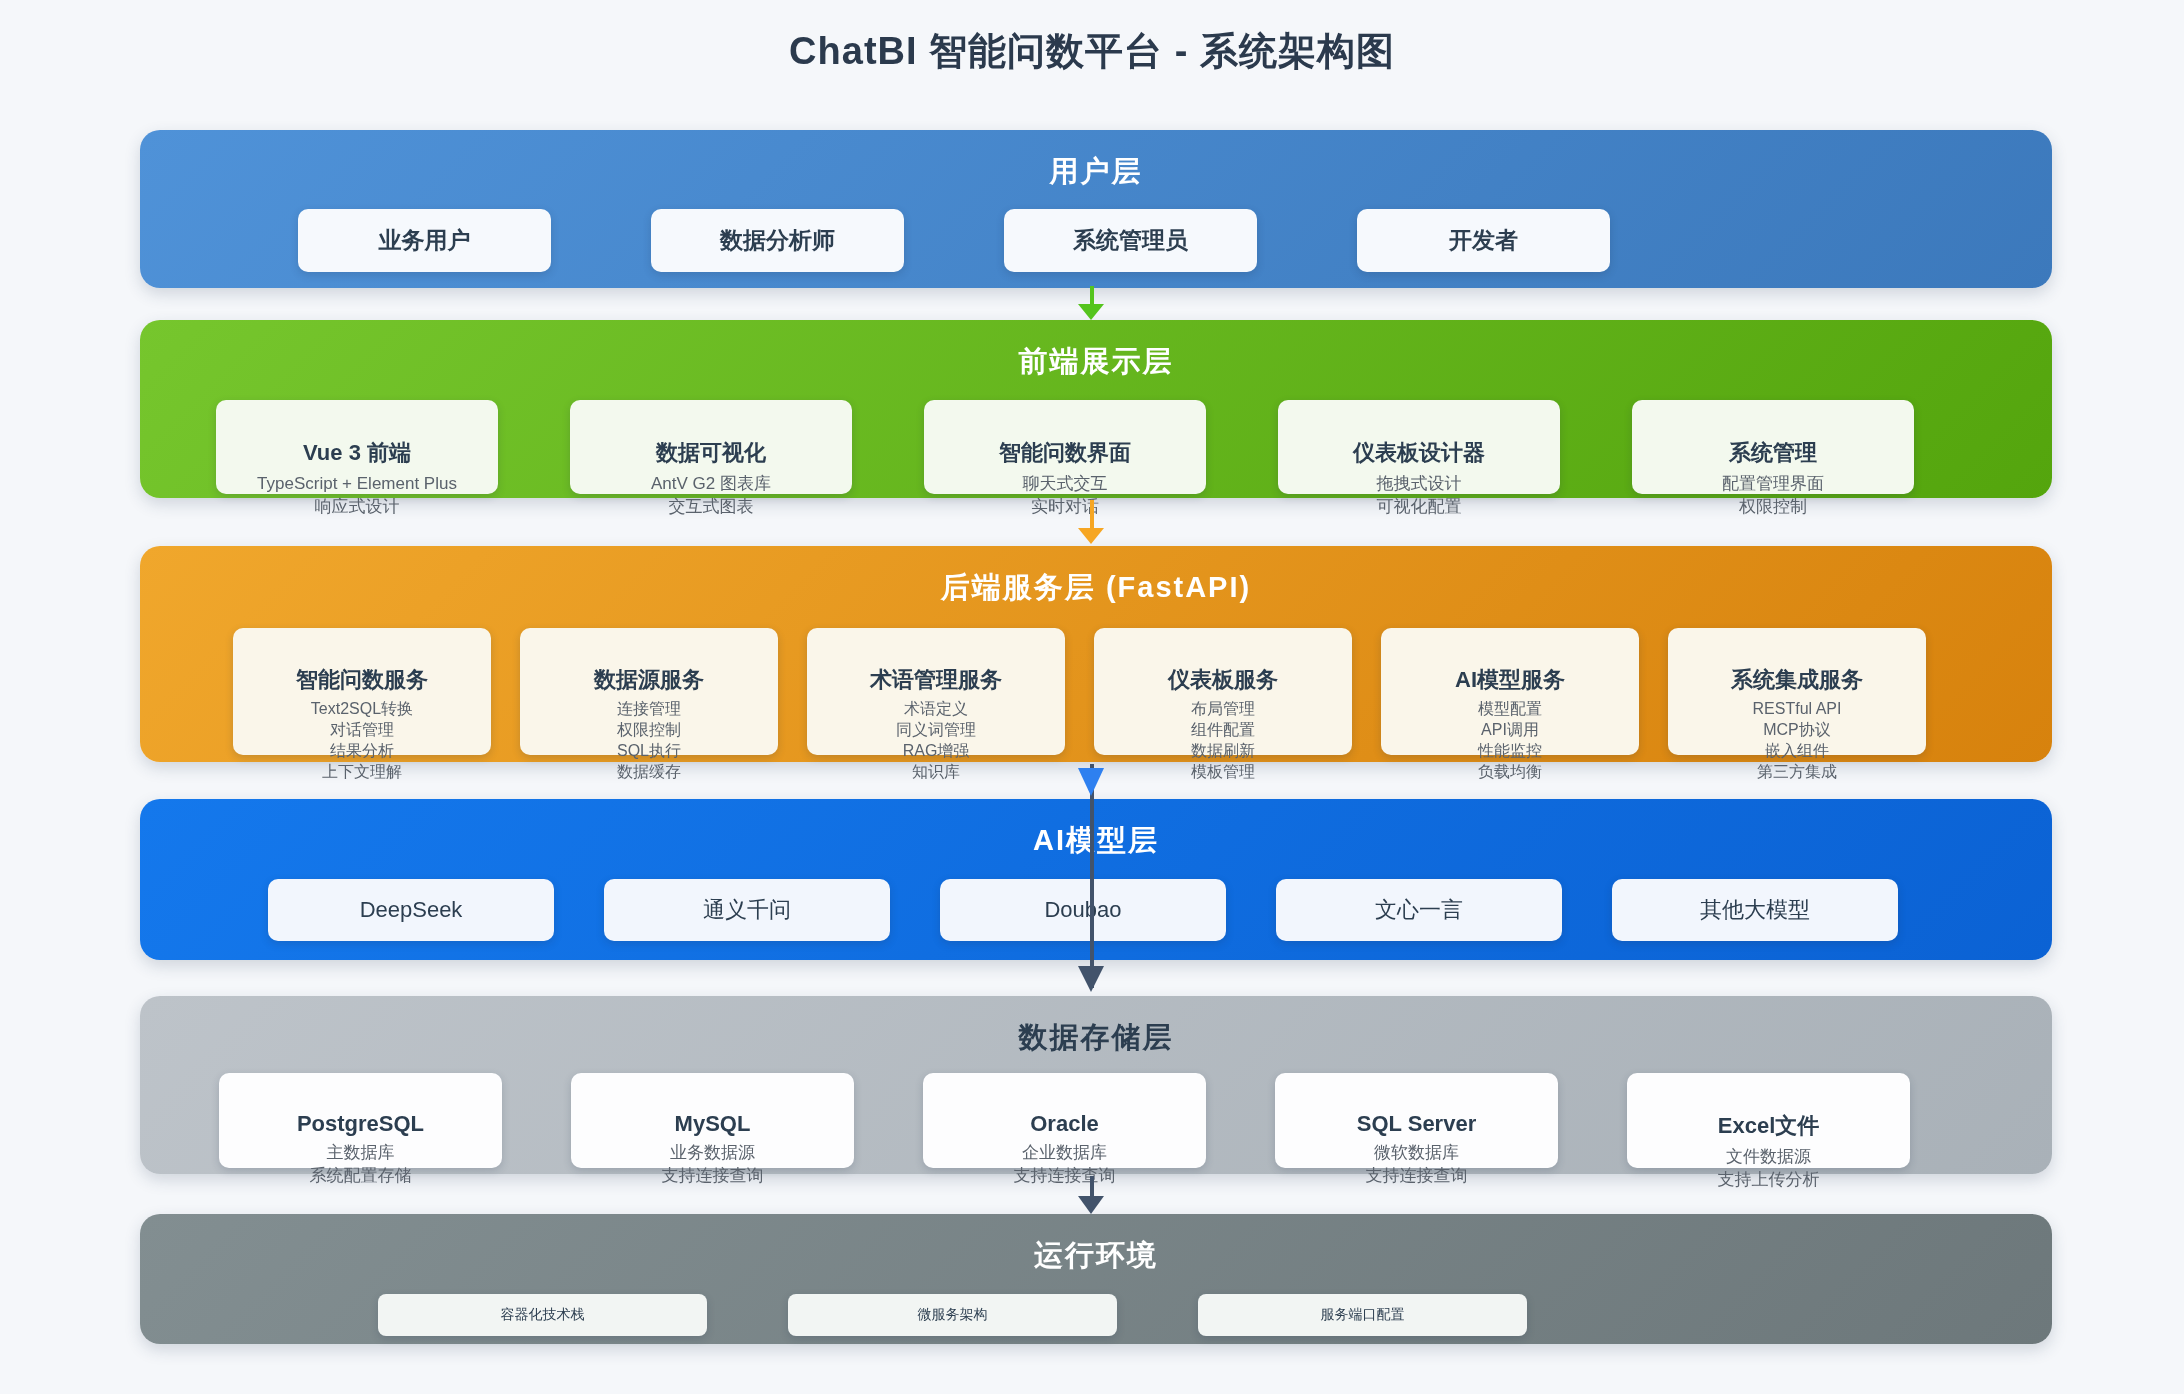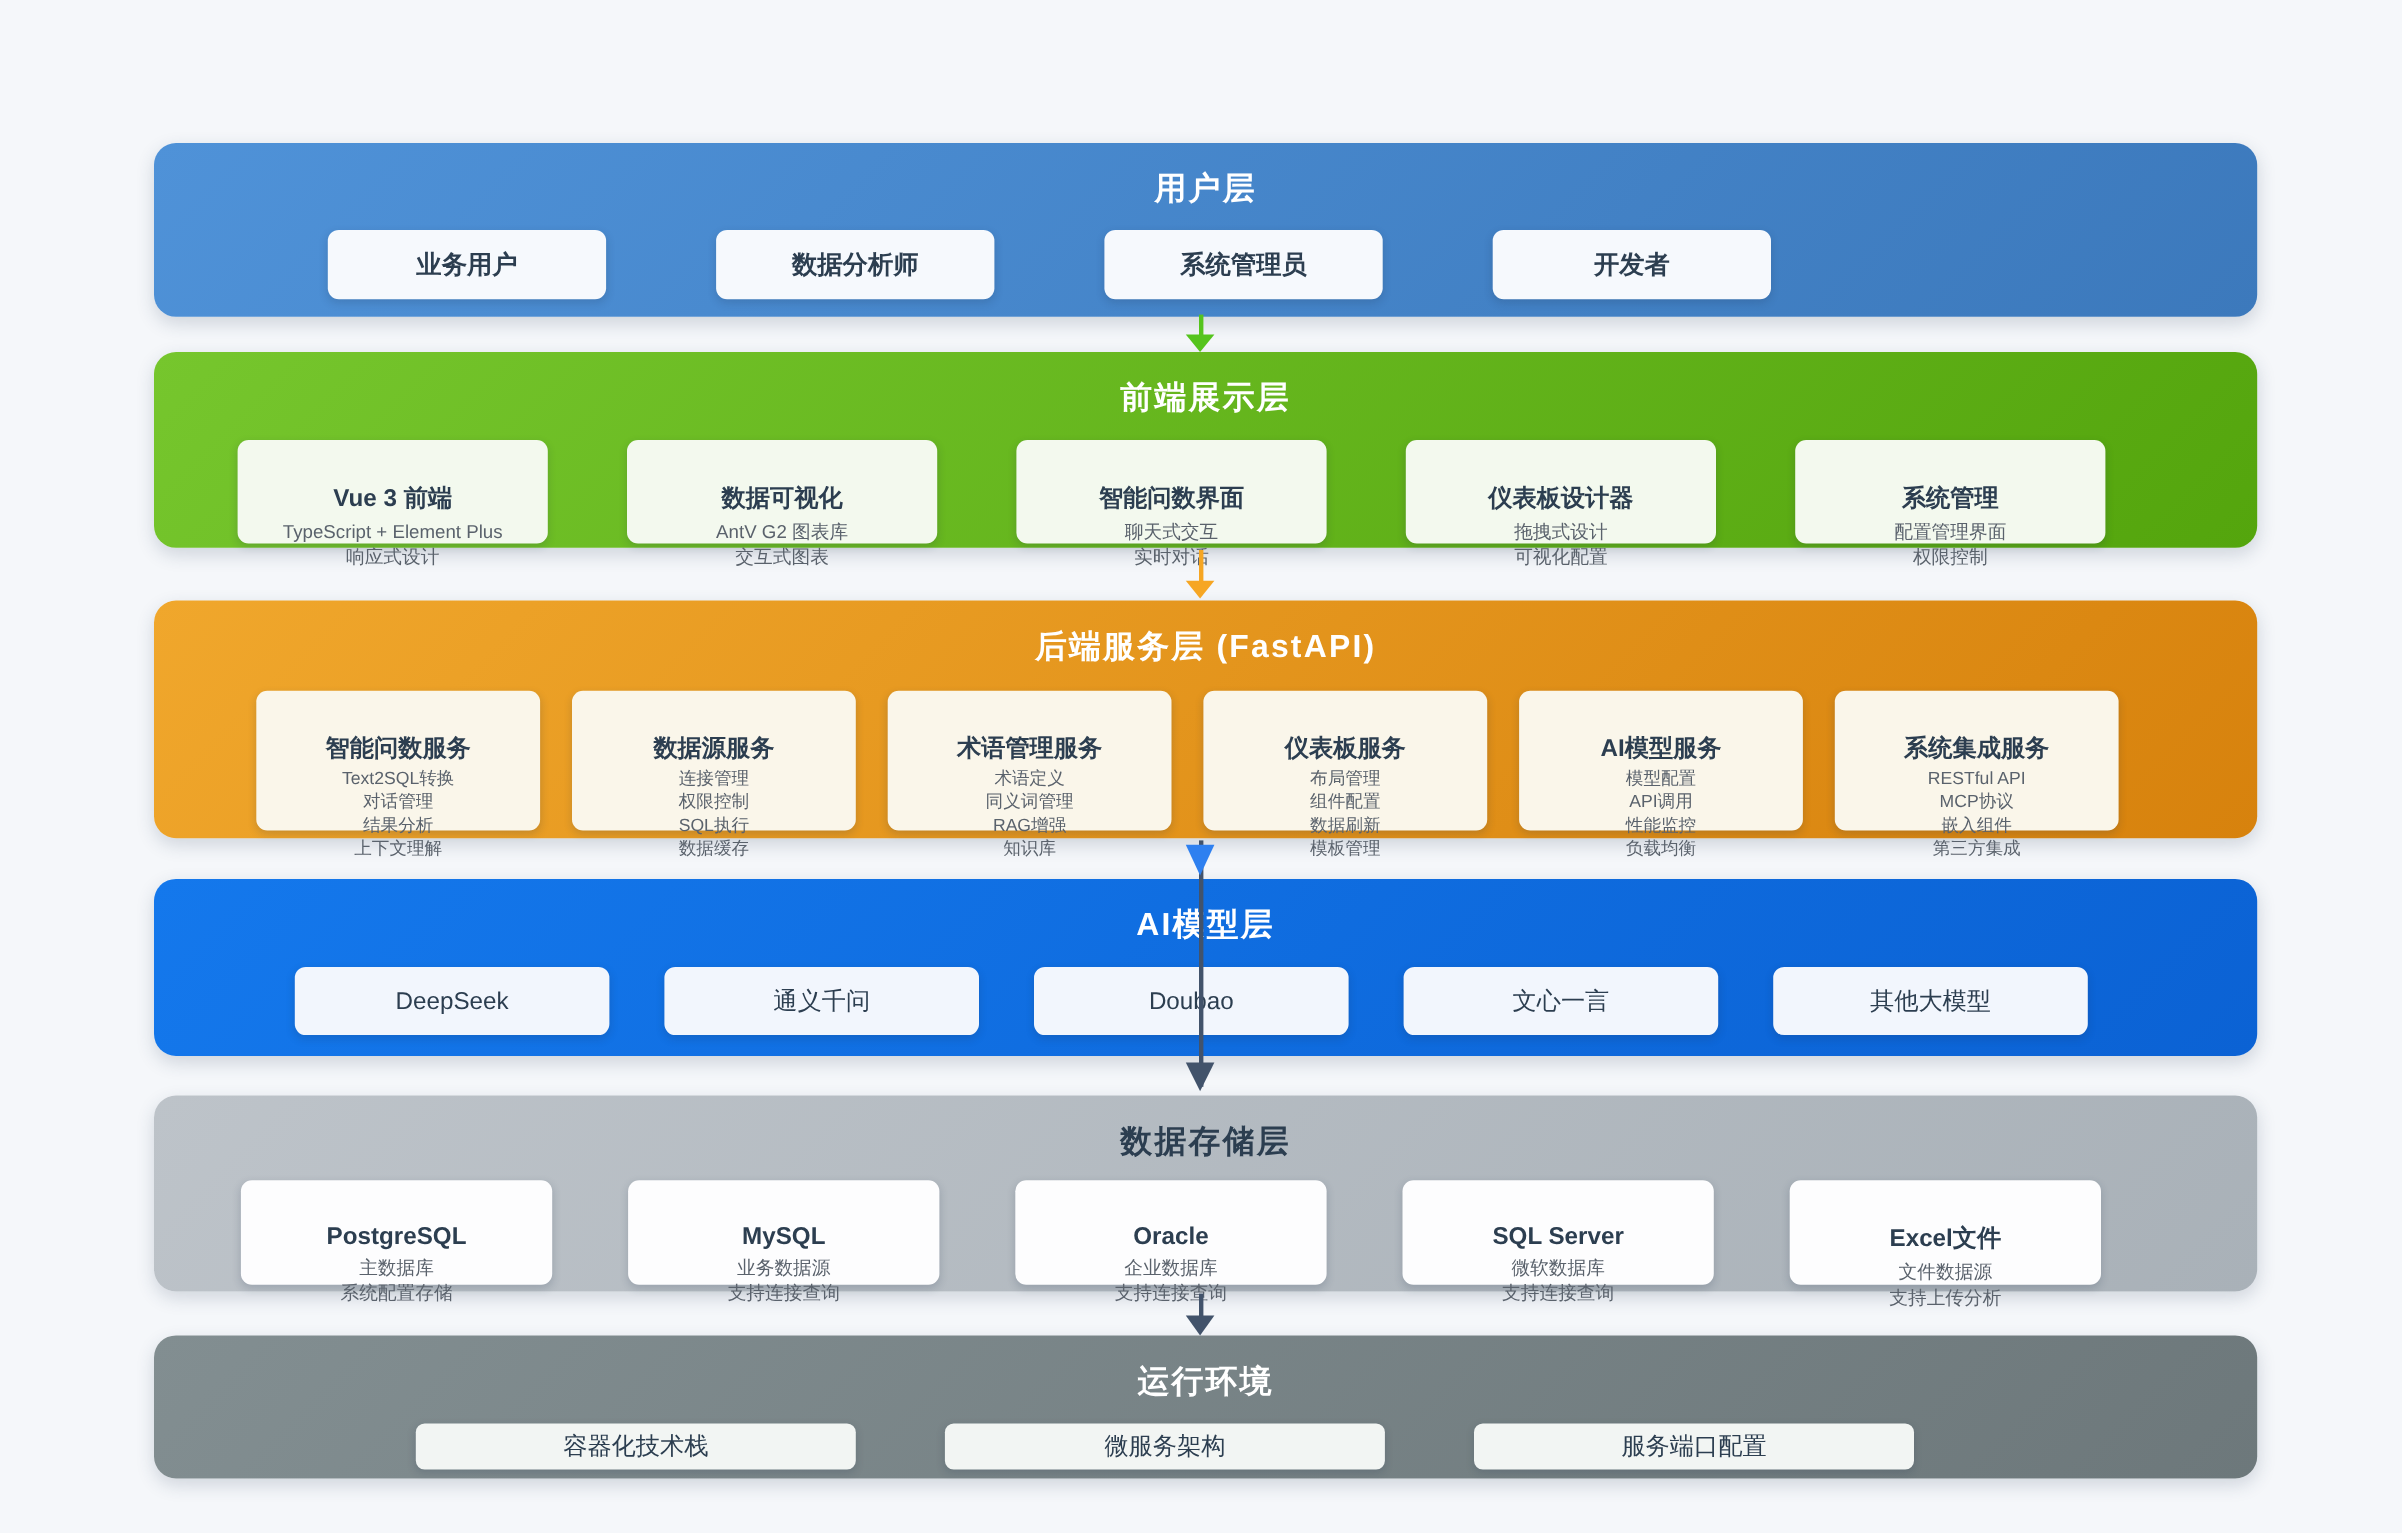--- a/index.html
+++ b/index.html
@@ -64,41 +64,42 @@
   .l-storage{top:996px;height:178px;background:linear-gradient(135deg,#bdc3c9,#a9b1b8);}
   .l-storage .layer-title{color:#2c3e50;}
   .l-storage .row{top:77px;left:79px;gap:69px;}
   .l-storage .card{width:283px;height:95px;background:#fdfdfe;padding-top:10px;}
   .l-storage .card-title{margin-bottom:4px;}
   .l-storage .card-line{line-height:23px;}
 
   
   .l-runtime{top:1214px;height:130px;background:linear-gradient(135deg,#828e91,#6d787b);}
   .l-runtime .row{top:80px;left:238px;gap:81px;}
-  .l-runtime .card{width:400px;height:42px;background:#f2f5f3;font-size:22px;color:#2c3e50;border-radius:8px;}
+  .l-runtime .card{width:329px;height:42px;background:#f2f5f3;font-size:14px;color:#2c3e50;border-radius:8px;}
 
   
   .arrow-line{position:absolute;width:4px;left:1090px;z-index:10;}
   .arrow-head{position:absolute;width:0;height:0;left:1078px;z-index:11;
     border-left:13px solid transparent;border-right:13px solid transparent;}
   .a1-line{top:286px;height:20px;background:#55c41d;}
   .a1-head{top:304px;border-top:16px solid #55c41d;}
   .a2-line{top:500px;height:30px;background:#f6a623;}
   .a2-head{top:528px;border-top:16px solid #f6a623;}
   .a3-line{top:764px;height:224px;background:#42536b;}
   .a3-head-blue{top:768px;border-top:28px solid #2e80f0;}
   .a3-head-dark{top:966px;border-top:26px solid #42536b;}
   .a4-line{top:1176px;height:22px;background:#42536b;}
   .a4-head{top:1196px;border-top:18px solid #42536b;}
 </style>
 </head>
 <body>
 
 <div class="canvas">
 
+  <div class="page-title">ChatBI 智能问数平台 - 系统架构图</div>
 
   <section class="layer l-user">
     <div class="layer-title">用户层</div>
     <div class="row">
       <div class="card center">
           <span>业务用户</span>
         </div>
       <div class="card center">
           <span>数据分析师</span>
         </div>

